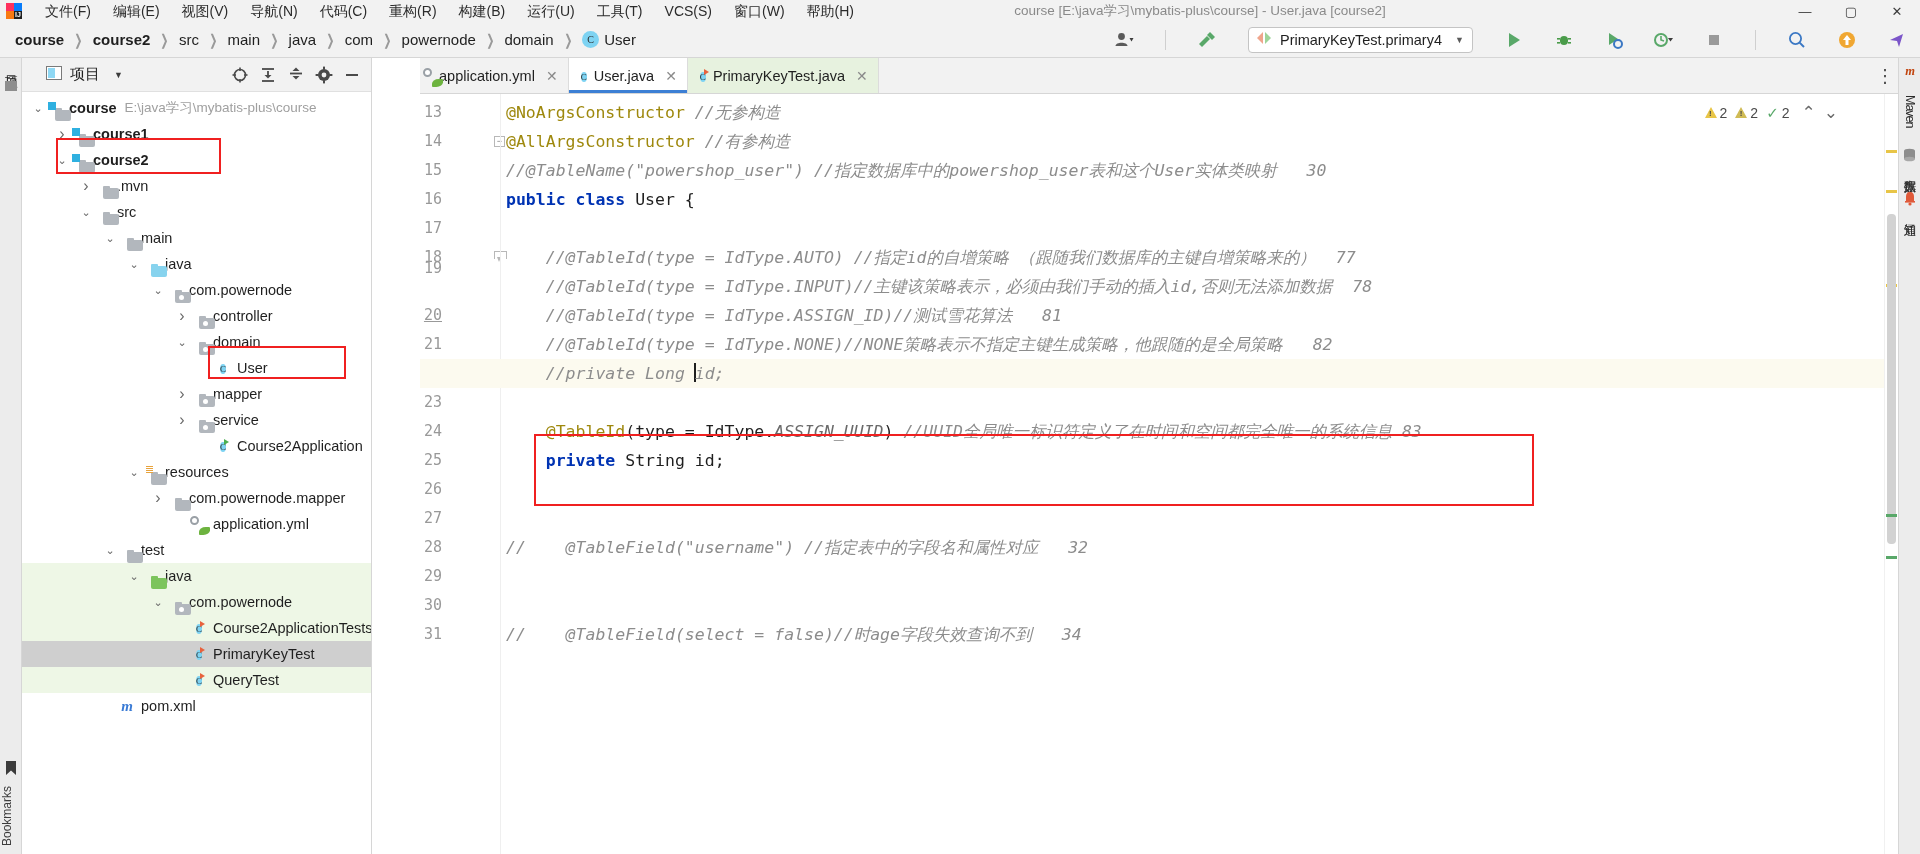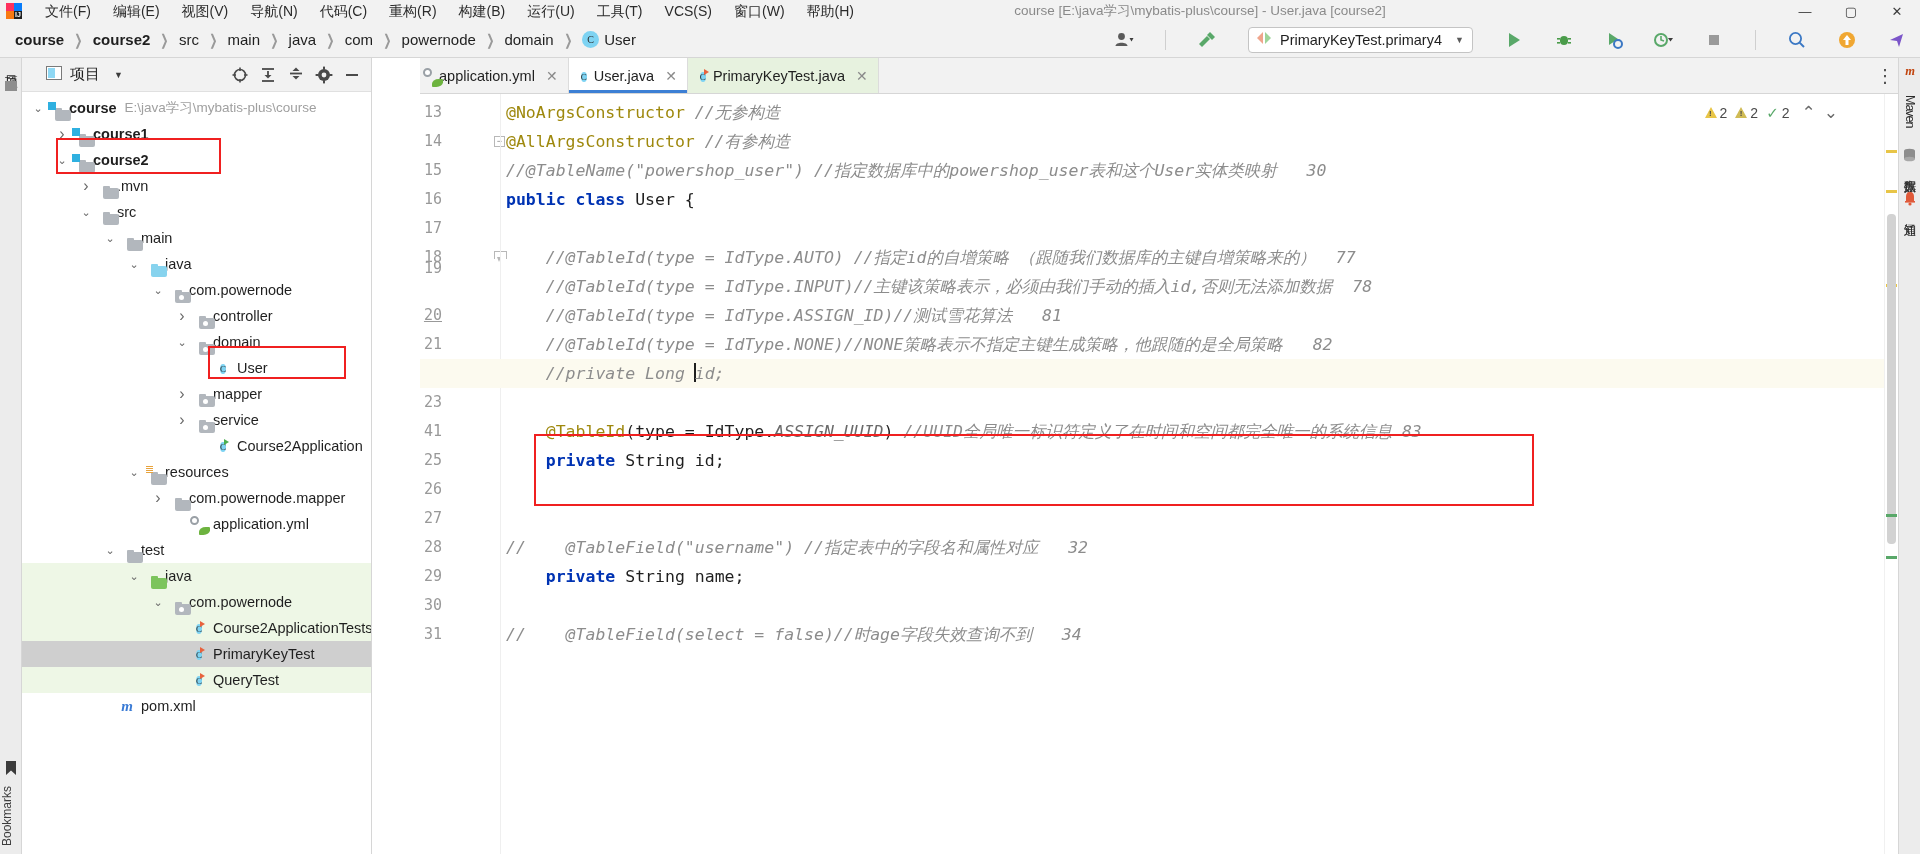--- a/index.html
+++ b/index.html
@@ -773,21 +773,21 @@
           <div class="lnum" style="top: 91px; line-height: 29px;">16</div>
           <div class="lnum" style="top: 120px; line-height: 29px;">17</div>
           <div class="lnum" style="top: 149px; line-height: 29px;">18</div>
           <div class="foldend" style="top: 157px;"></div>
           <div class="lnum" style="top: 160px; line-height: 29px;">19</div>
           <div class="lnum" style="top: 207px; line-height: 29px; text-decoration: underline;">20</div>
           <div class="lnum" style="top: 236px; line-height: 29px;">21</div>
           <div class="lnum" style="top: 265px; line-height: 29px;">22</div>
           <div class="foldend" style="top: 273px;"></div>
           <div class="lnum" style="top: 294px; line-height: 29px;">23</div>
-          <div class="lnum" style="top: 323px; line-height: 29px;">41</div>
+          <div class="lnum" style="top: 323px; line-height: 29px;">24</div>
           <div class="lnum" style="top: 352px; line-height: 29px;">25</div>
           <div class="lnum" style="top: 381px; line-height: 29px;">26</div>
           <div class="lnum" style="top: 410px; line-height: 29px;">27</div>
           <div class="lnum" style="top: 439px; line-height: 29px;">28</div>
           <div class="lnum" style="top: 468px; line-height: 29px;">29</div>
           <div class="lnum" style="top: 497px; line-height: 29px;">30</div>
           <div class="lnum" style="top: 526px; line-height: 29px;">31</div>
         </div>
       <div class="gutter-sep"></div>
       <div class="codelines" id="codelines">
@@ -801,21 +801,20 @@
           <div class="cline" style="top: 207px;"><span class="cmt">    //@TableId(type = IdType.ASSIGN_ID)//测试雪花算法   81</span></div>
           <div class="cline" style="top: 236px;"><span class="cmt">    //@TableId(type = IdType.NONE)//NONE策略表示不指定主键生成策略，他跟随的是全局策略   82</span></div>
           <div class="rowhl" style="top: 265px; left: -86px;"></div>
           <div class="cline" style="top: 265px;"><span class="cmt">    //private Long </span><span class="cursor"></span><span class="cmt">id;</span></div>
           <div class="cline" style="top: 294px;"></div>
           <div class="cline" style="top: 323px;"><span class="ann">    @TableId</span><span class="plain">(type = IdType.</span><span class="italicid">ASSIGN_UUID</span><span class="plain">) </span><span class="cmt">//UUID全局唯一标识符定义了在时间和空间都完全唯一的系统信息</span><span class="cmt"> 83</span></div>
           <div class="cline" style="top: 352px; text-align: right;"><span class="kw">    private</span><span class="plain"> String </span><span class="plain">id;</span></div>
           <div class="cline" style="top: 381px;"></div>
           <div class="cline" style="top: 410px;"></div>
           <div class="cline" style="top: 439px;"><span class="cmt">//    @TableField("username") //指定表中的字段名和属性对应   32</span></div>
-          <div class="cline" style="top: 468px;"><span class="kw">    private</span><span class="plain"> String </span><span class="plain">name;</span></div>
           <div class="cline" style="top: 497px;"></div>
           <div class="cline" style="top: 526px;"><span class="cmt">//    @TableField(select = false)//时age字段失效查询不到   34</span></div>
         </div>
 
       <div class="inspect">
         <span class="insp-item">
           <span class="tri-warn"></span>
           <span>2</span>
         </span>
         <span class="insp-item">

